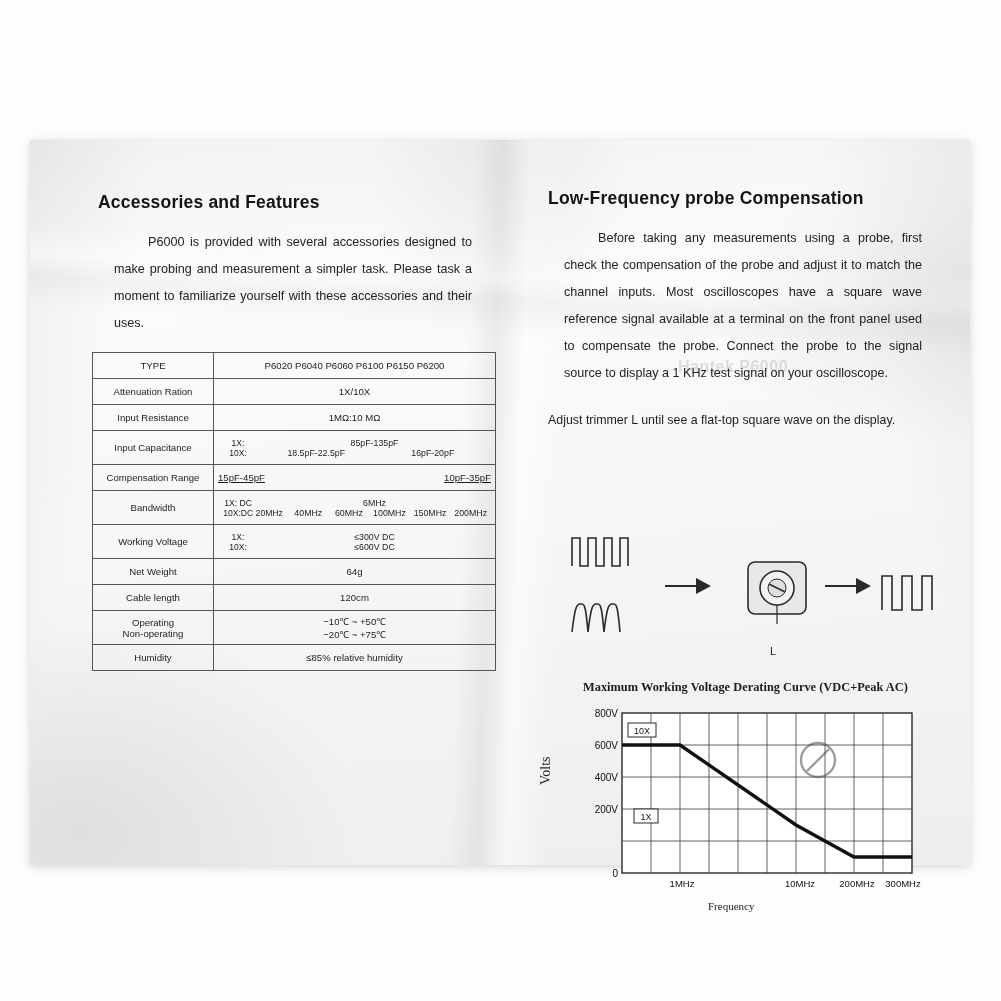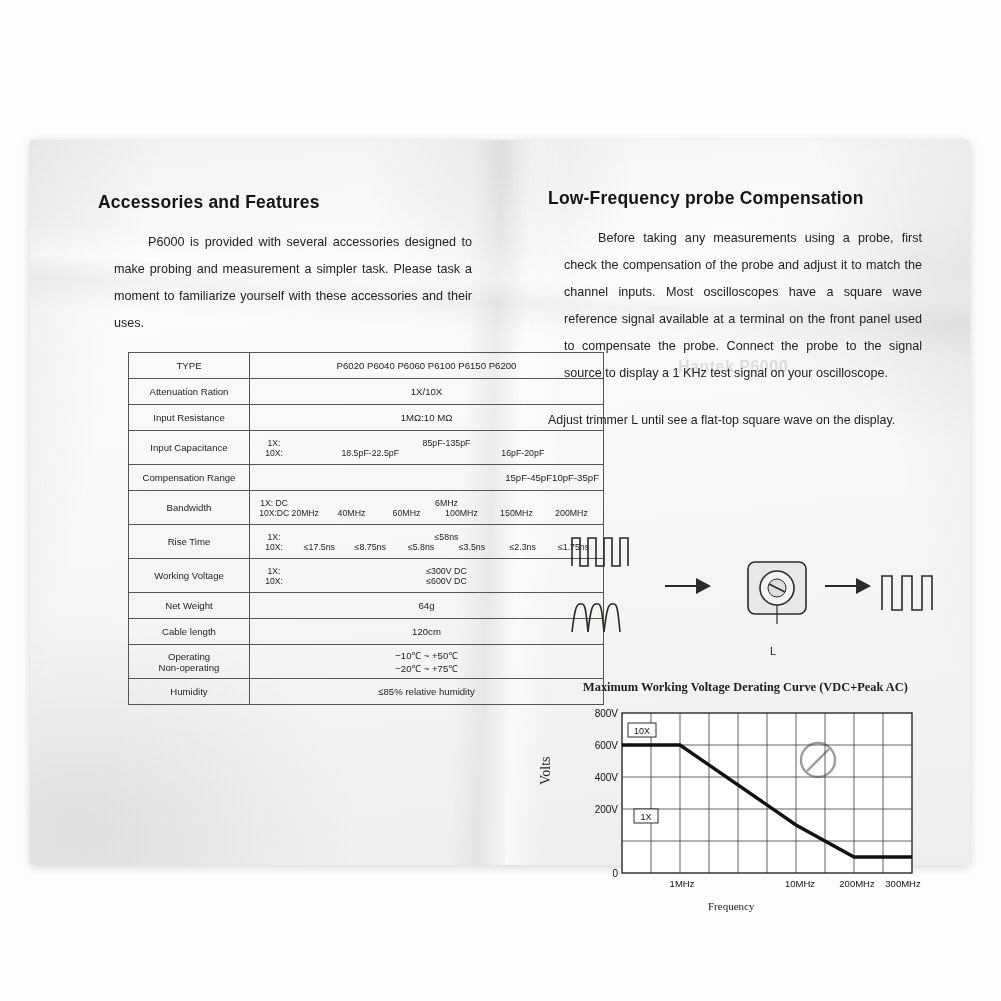--- a/index.html
+++ b/index.html
@@ -38,37 +38,37 @@
     color:#141414;
   }
   p.body{
     font-size:12.6px;line-height:27px;margin:16px;color:#222;
     text-align:justify;
   }
   p.body .indent{display:inline-block;width:34px;}
 
   
   table.spec{
-    position:absolute;left:62px;top:212px;width:476px;
-    border-collapse:collapse;font-size:9.6px;color:#1d1d1d;margin-left:36px;
+    position:absolute;left:62px;top:212px;width:404px;
+    border-collapse:collapse;font-size:9.6px;color:#1d1d1d;
   }
   table.spec td{
     border:1px solid #555;
     padding:3px 4px;
     vertical-align:middle;
   }
   table.spec td.lab{width:112px;text-align:center;}
   table.spec td.val{text-align:center;}
   .r{height:26px;}
   .r2{height:34px;}
   .sub{display:flex;width:100%;}
   .sub .k{width:40px;flex:none;text-align:center;font-size:8.6px;}
   .sub .v{flex:1;text-align:center;font-size:8.8px;}
   .nowrap{white-space:nowrap;}
-  .spread{display:flex;justify-content:flex-end;width:100%;}
+  .spread{display:flex;justify-content:space-between;width:100%;text-decoration:underline;}
 
   
   .adjust-line{font-size:12.4px;margin:26px 0 0 0;color:#1d1d1d;}
   .fig-wave{position:absolute;left:540px;top:392px;width:370px;height:110px;}
   .fig-cap-l{position:absolute;left:740px;top:505px;font-size:11px;}
   .chart-title{position:absolute;left:553px;top:540px;font-size:12.4px;font-weight:bold;font-family:"Liberation Serif",serif;}
   .chart-wrap{position:absolute;left:530px;top:565px;width:380px;height:215px;}
   .ylabel{
     position:absolute;left:508px;top:645px;
     transform:rotate(-90deg);transform-origin:left top;
@@ -143,38 +143,20 @@
               <span class="k nowrap" style="width:70px">10X:DC 20MHz</span>
             <span class="v">40MHz</span>
             <span class="v">60MHz</span>
             <span class="v">100MHz</span>
             <span class="v">150MHz</span>
             <span class="v">200MHz</span>
           </div>
         </td>
       </tr>
       <tr class="r2">
-        <td class="lab">Rise Time</td>
-        <td class="val">
-          <div class="sub">
-              <span class="k">1X:</span>
-              <span class="v">≤58ns</span>
-            </div>
-          <div class="sub">
-              <span class="k">10X:</span>
-            <span class="v">≤17.5ns</span>
-            <span class="v">≤8.75ns</span>
-            <span class="v">≤5.8ns</span>
-            <span class="v">≤3.5ns</span>
-            <span class="v">≤2.3ns</span>
-            <span class="v">≤1.75ns</span>
-          </div>
-        </td>
-      </tr>
-      <tr class="r2">
         <td class="lab">Working Voltage</td>
         <td class="val">
           <div class="sub">
               <span class="k">1X:</span>
               <span class="v">≤300V DC</span>
             </div>
           <div class="sub">
               <span class="k">10X:</span>
               <span class="v">≤600V DC</span>
             </div>

